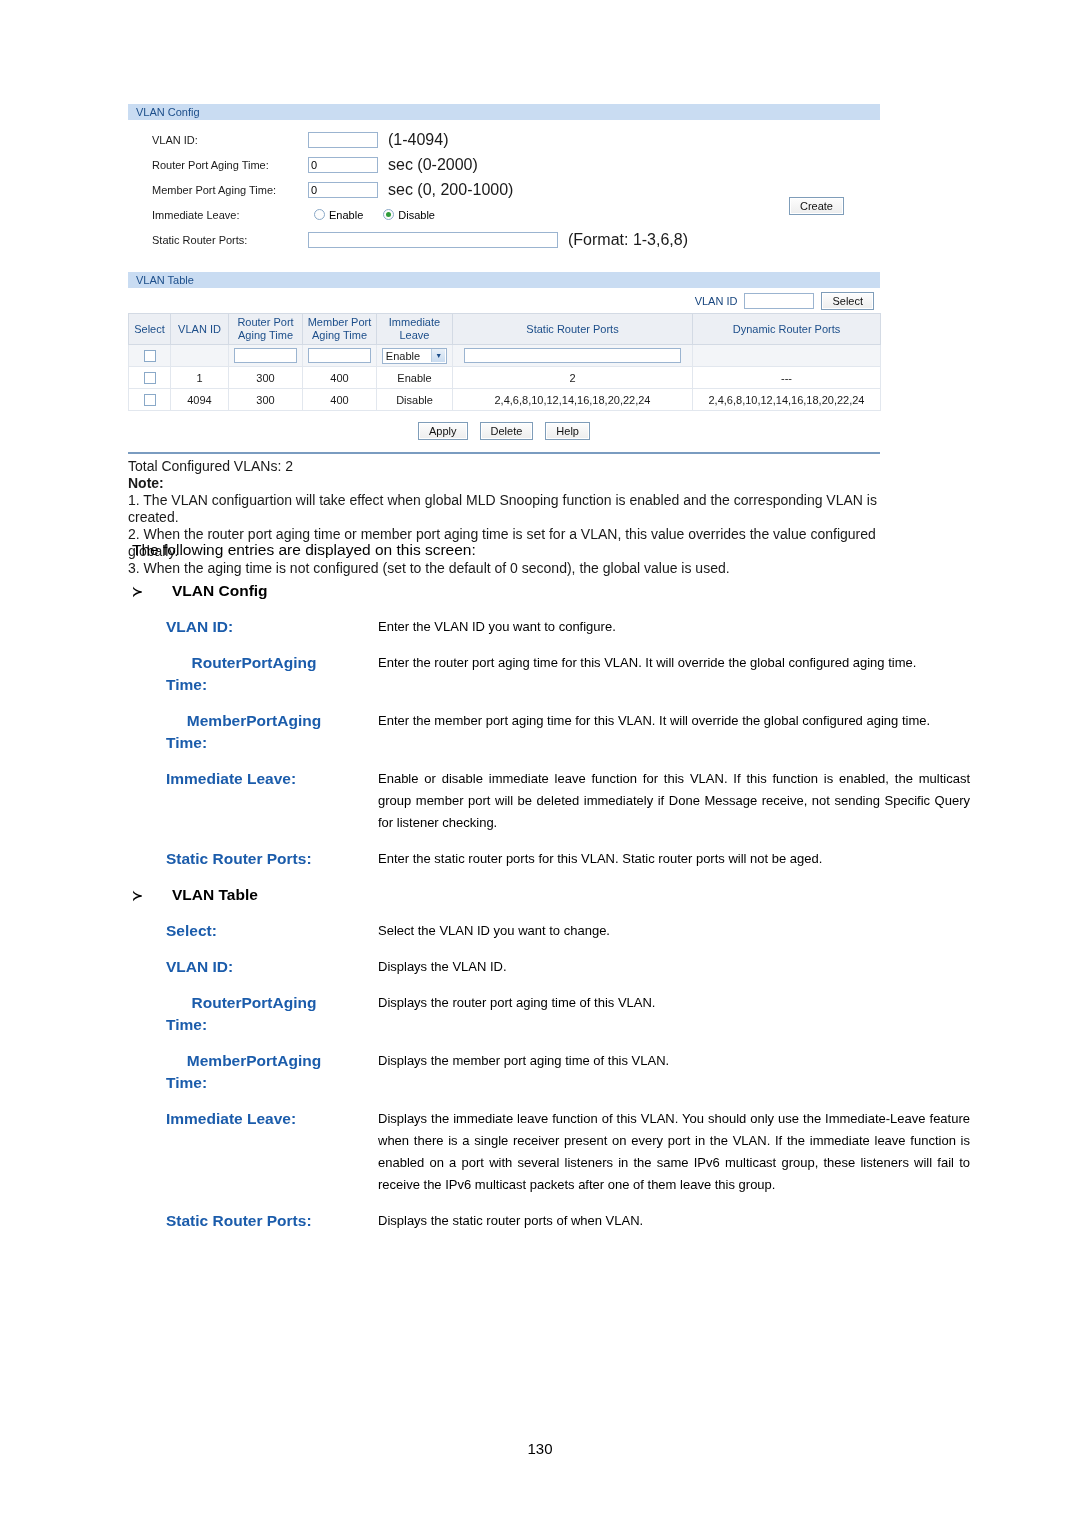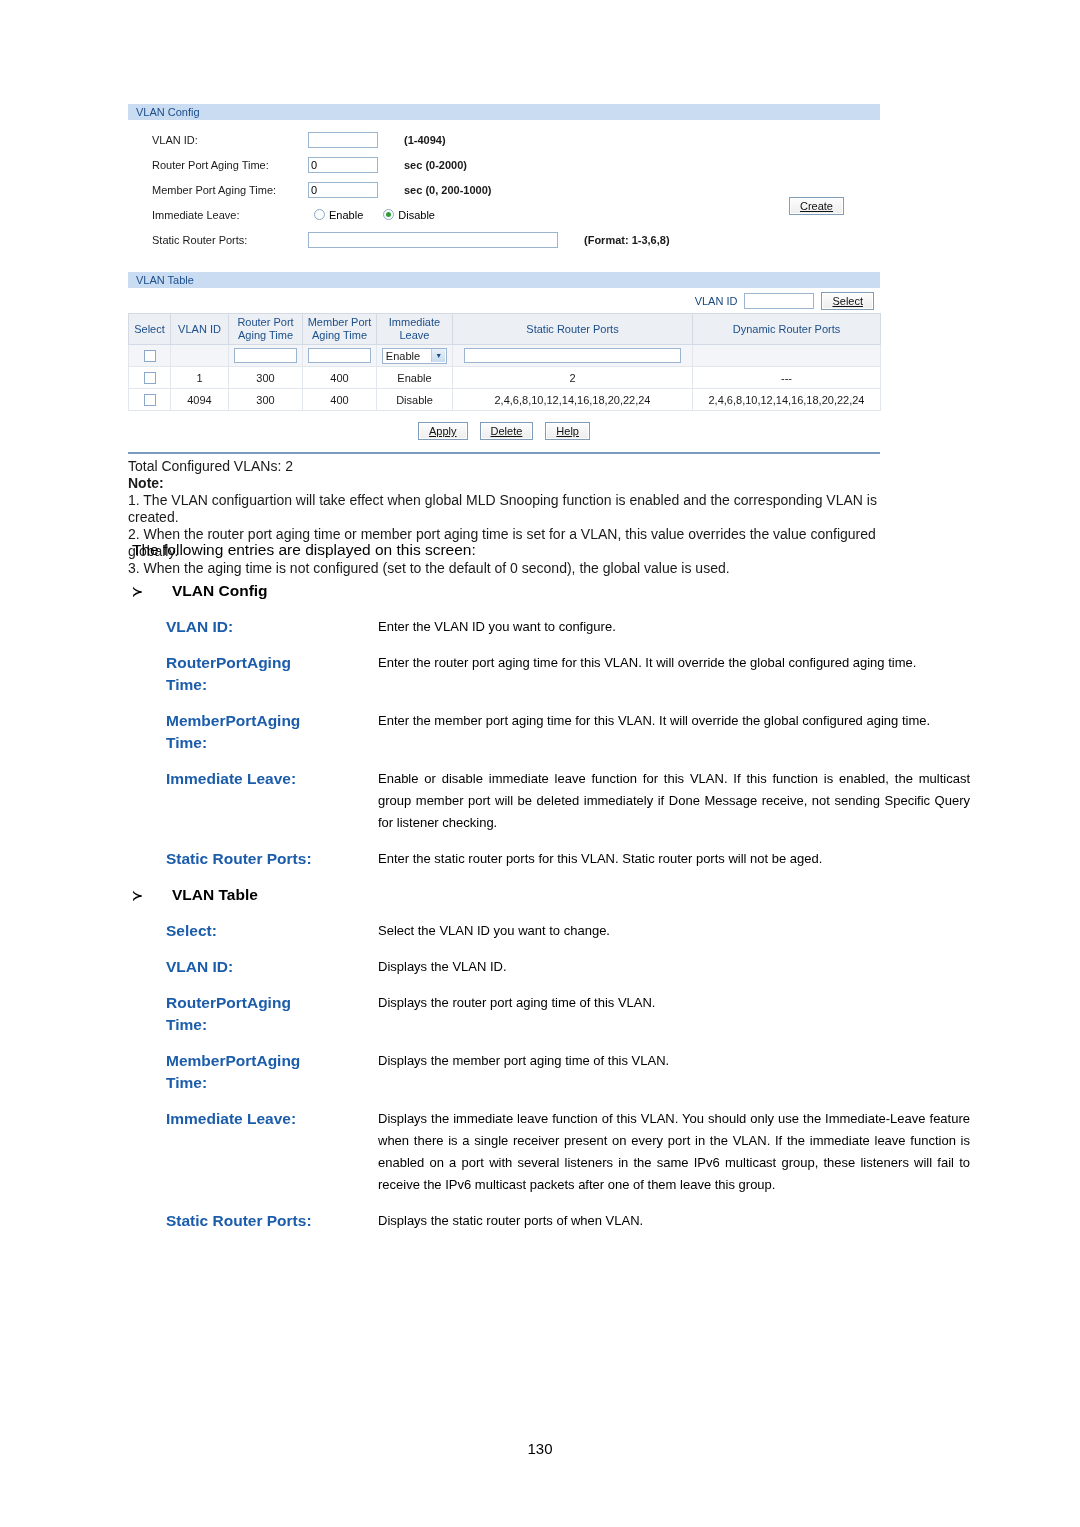--- a/index.html
+++ b/index.html
@@ -58,24 +58,23 @@
     font-size: 11px;
     font-family: "Liberation Sans", sans-serif;
     padding: 0 2px;
     color: #000;
     box-sizing: border-box;
     outline: none;
   }
   .txt-sm { width: 70px; }
   .txt-wide { width: 250px; }
   .hint {
-    font-size: 11px;
-    margin-left: 26px;
+    font-size: 16px;
+    margin-left: 10px;
     color: #1a1a1a;
-    font-weight: bold;
   }
   .radio-wrap {
     display: flex;
     align-items: center;
     gap: 4px;
     margin-left: 6px;
   }
   .radio {
     width: 11px;
     height: 11px;
@@ -100,21 +99,20 @@
   }
   .btn {
     border: 1px solid #7f9db9;
     background: linear-gradient(#fdfdfd, #ededed);
     font-family: "Liberation Sans", sans-serif;
     font-size: 11px;
     color: #111;
     padding: 2px 10px;
     cursor: pointer;
     box-shadow: inset 0 0 0 1px #ffffff;
-    text-decoration: underline;
   }
   .create-btn {
     position: absolute;
     right: 36px;
     top: 76px;
   }
 
   
   .vlan-table-block { margin-top: 14px; }
   .search-bar {
@@ -244,21 +242,21 @@
     flex: 0 0 246px;
     color: #1b5cab;
     font-weight: bold;
     font-size: 15.5px;
     line-height: 22px;
     padding-left: 34px;
     box-sizing: border-box;
   }
   .term.two-word {
     display: flex;
-    justify-content: flex-start;
+    justify-content: center;
     padding-right: 36px;
     flex-wrap: wrap;
   }
   .term.two-word .w { white-space: nowrap; }
   .term.two-word .line2 {
     flex-basis: 100%;
   }
   .desc {
     flex: 1;
     font-size: 13px;

